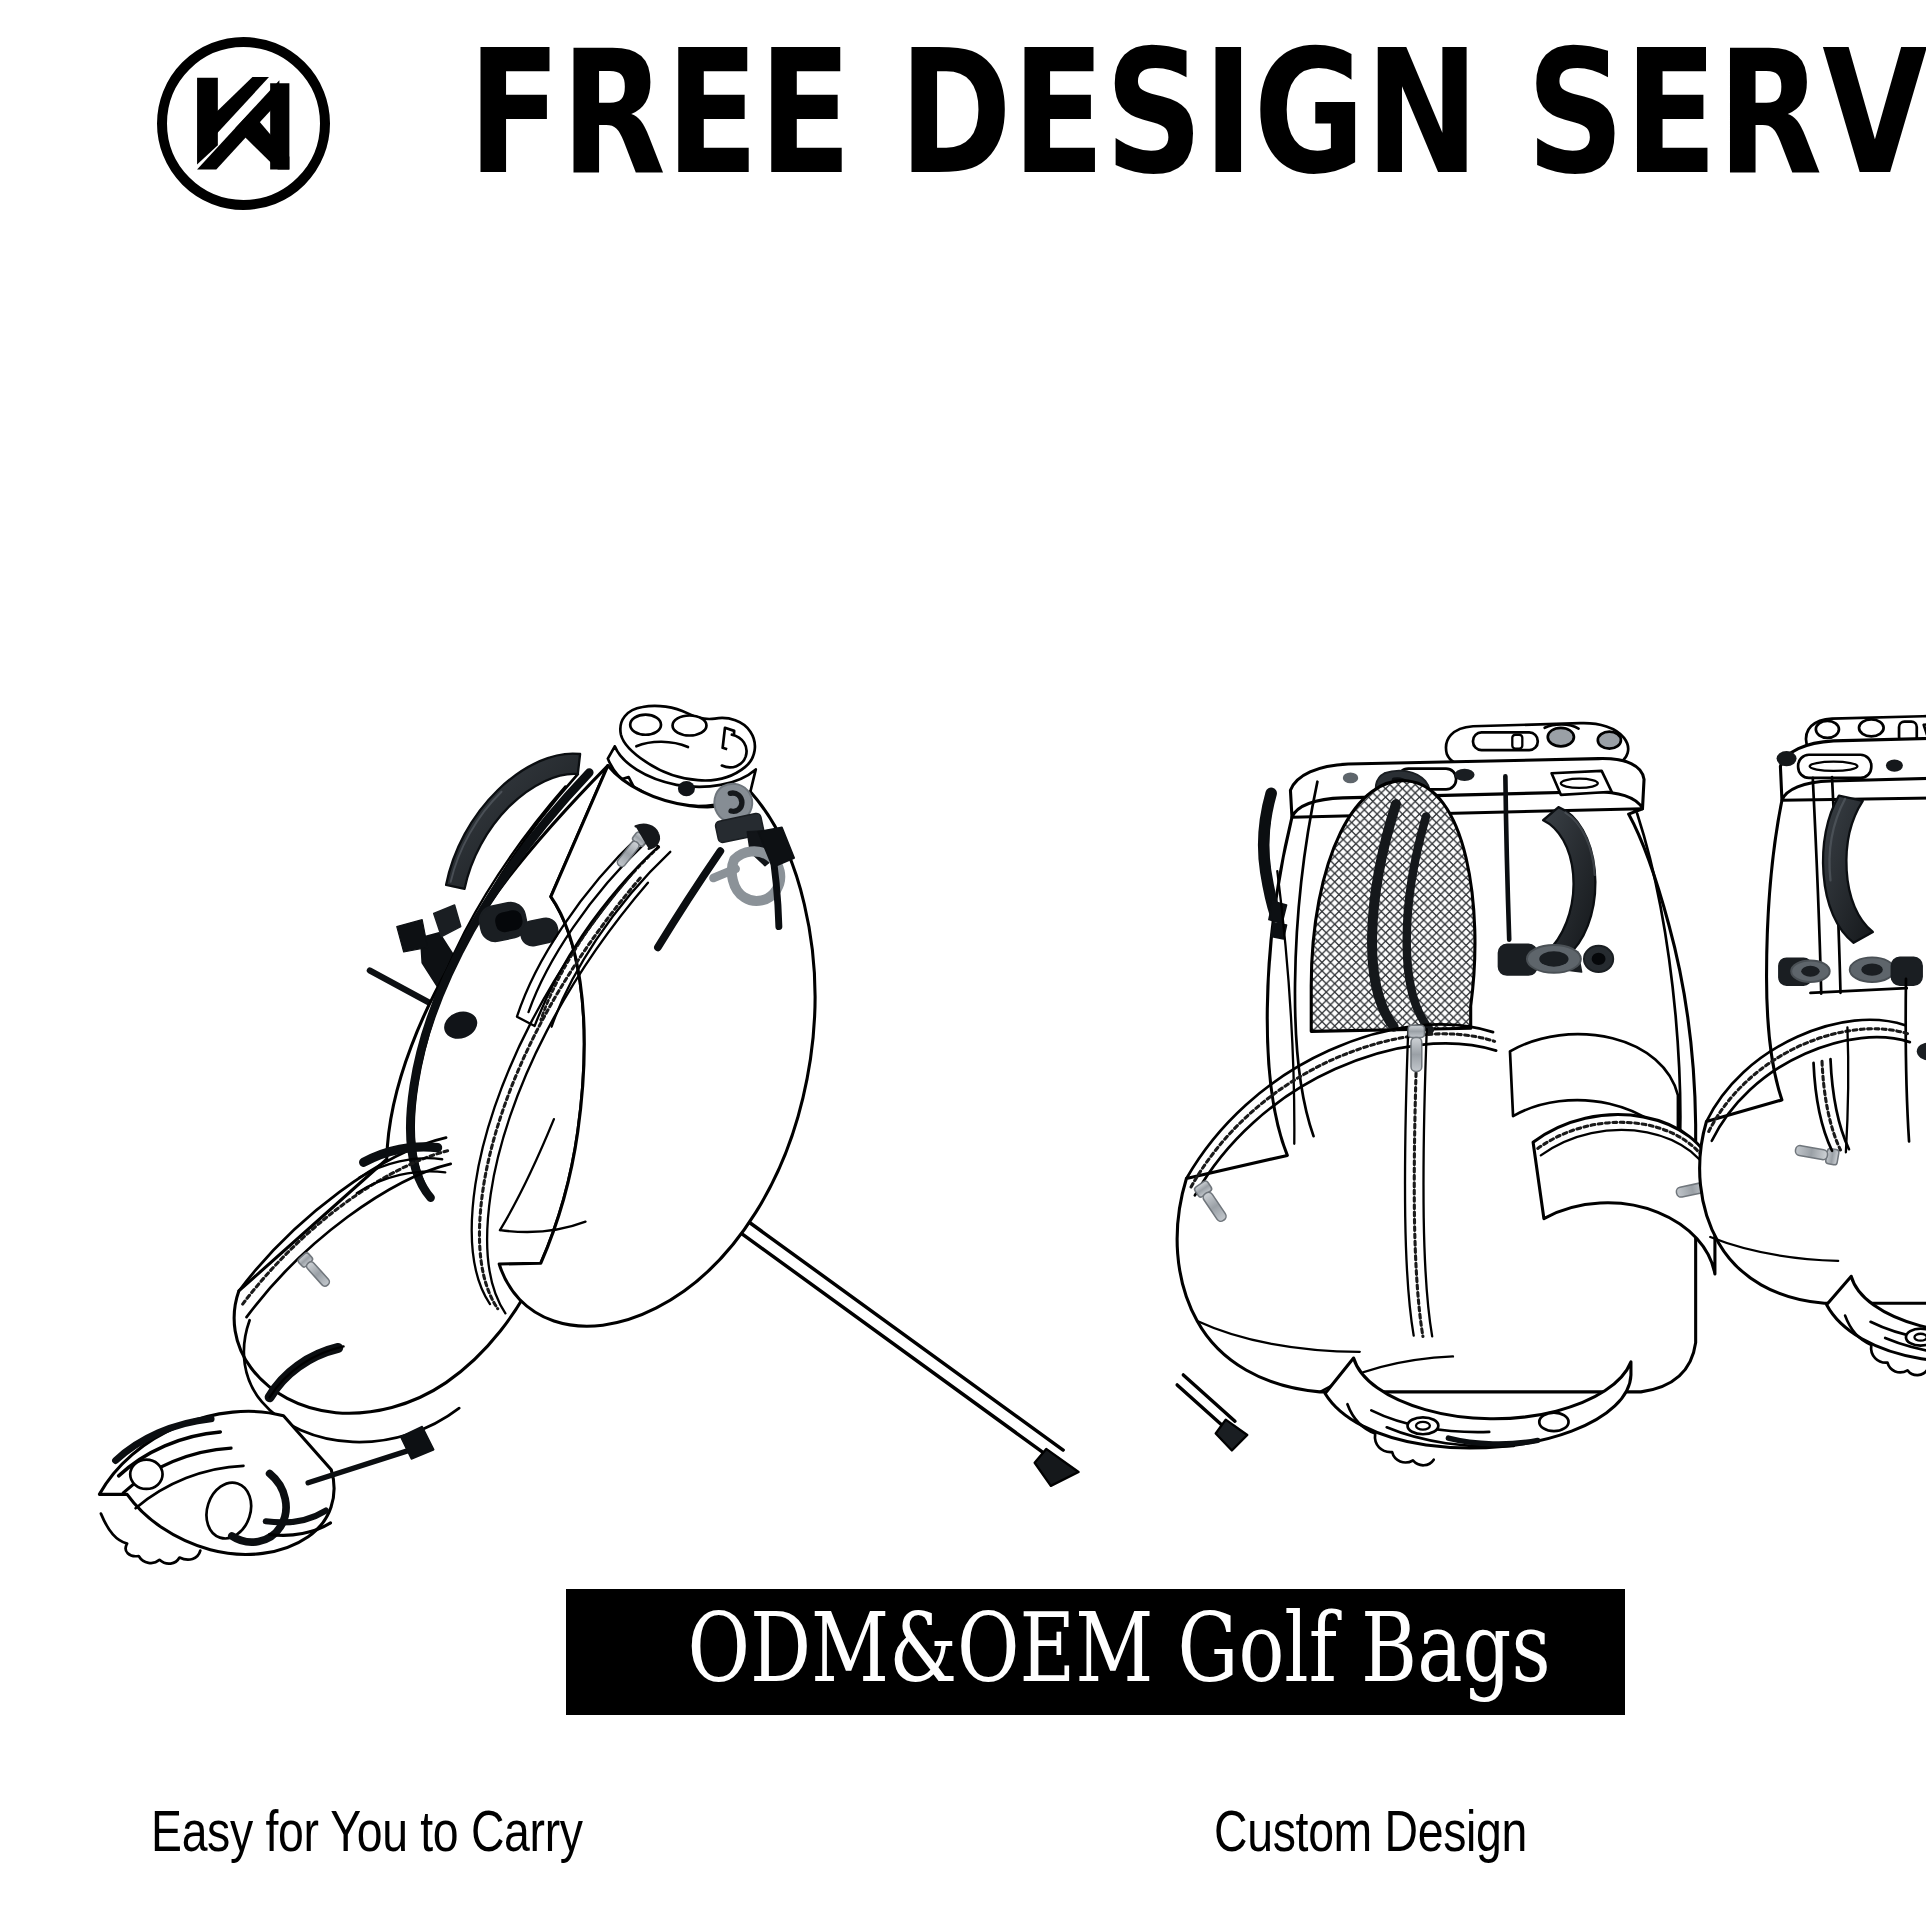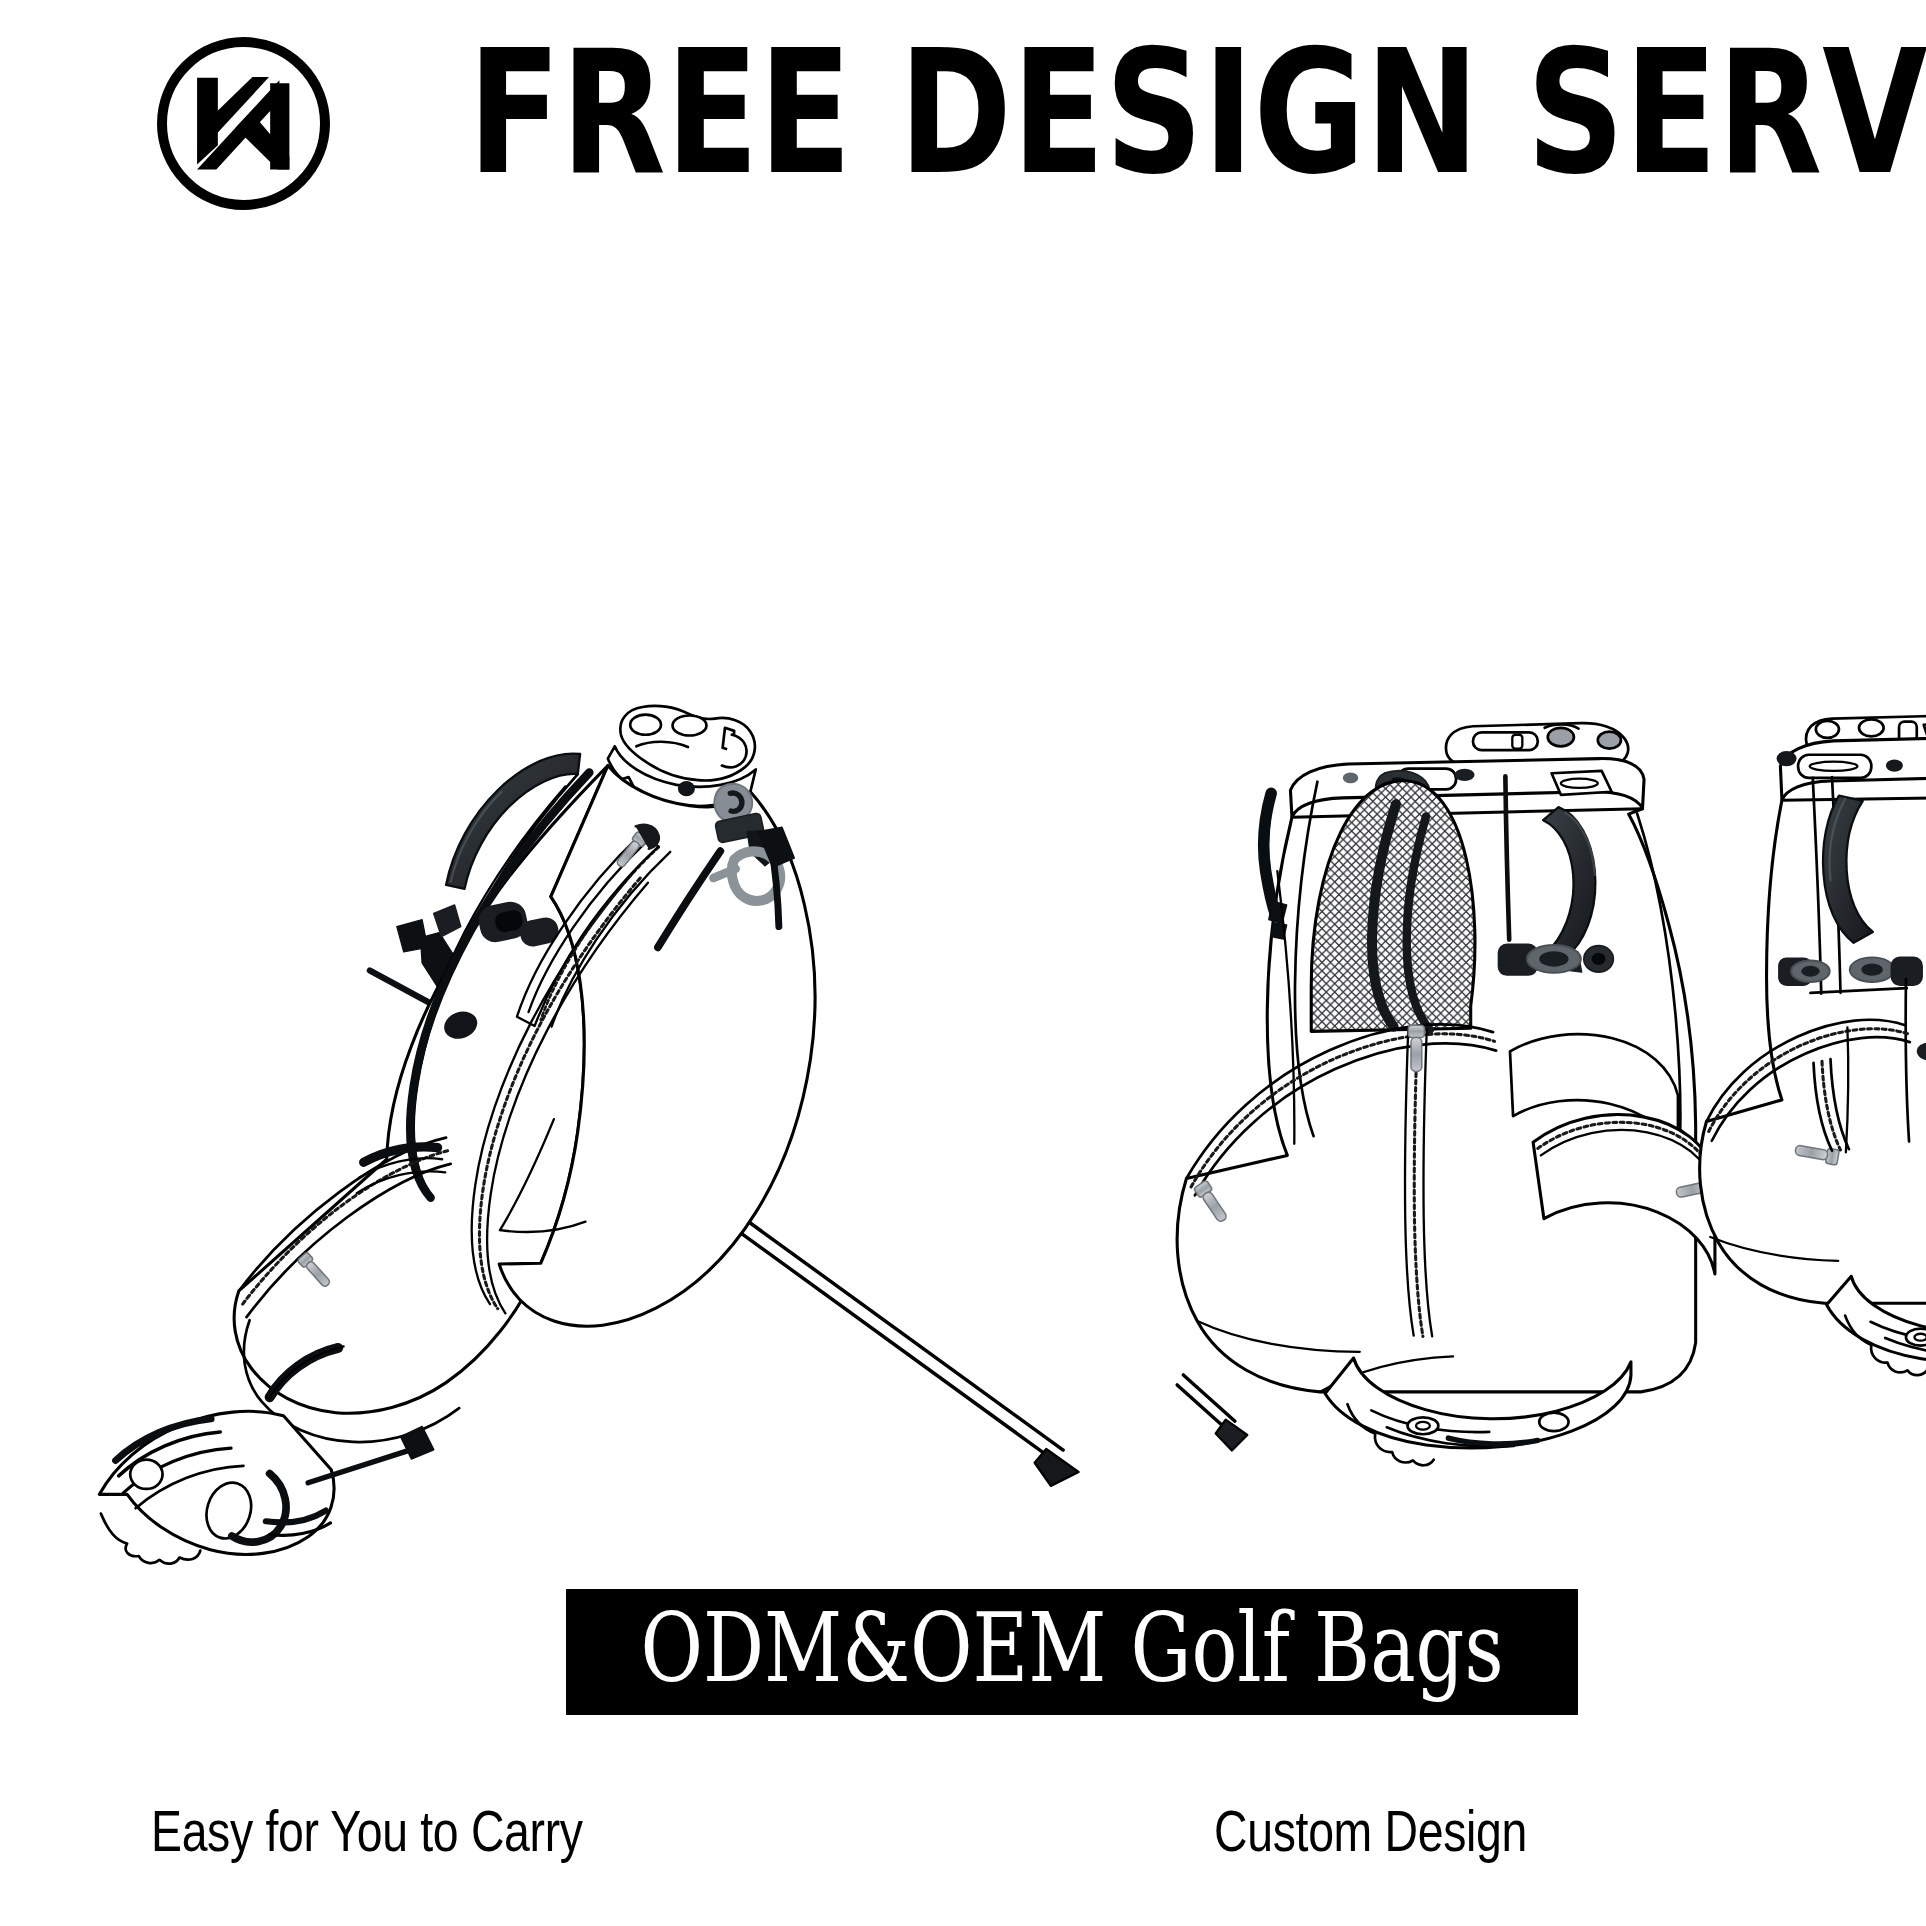--- a/index.html
+++ b/index.html
@@ -33,21 +33,21 @@
 
   
   .stage{position:absolute;left:0;top:331px;width:2275px;height:1252px;}
   .stage svg{display:block;width:2275px;height:1252px;}
 
   
   .banner{
     position:absolute;left:566px;top:1589px;
     width:1012px;height:126px;
     background:#000000;
-    display:flex;align-items:center;justify-content:center;
+    display:flex;align-items:center;justify-content:center;padding-left:47px;
   }
   .banner svg{display:block;width:932px;height:101px;}
 
   
   .features{
     position:absolute;left:0;top:1772px;width:2275px;height:354px;
   }
   .feat-col{position:absolute;top:0;}
   .feat-col.left{left:151px;width:1002px;}
   .feat-col.right{left:1214px;width:1040px;}

